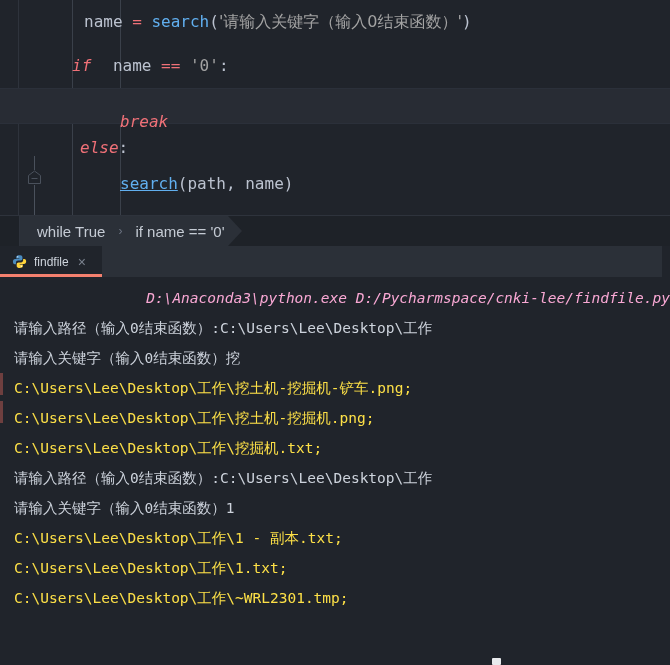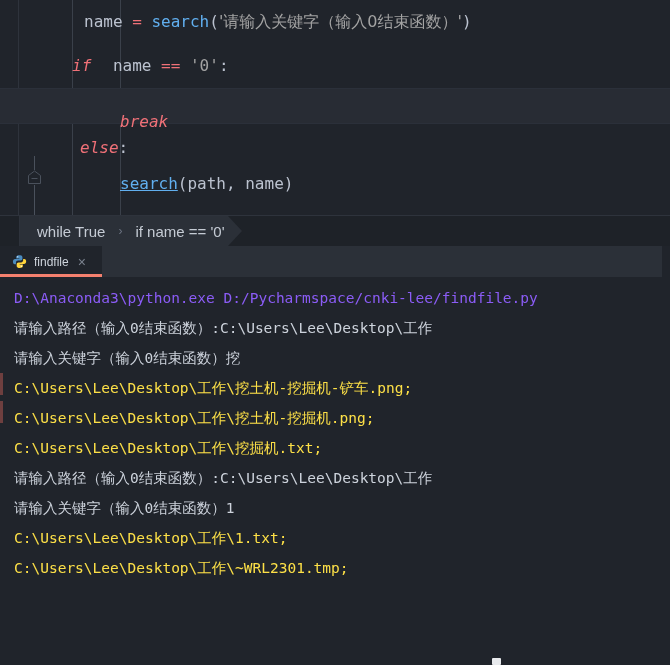--- a/index.html
+++ b/index.html
@@ -214,21 +214,23 @@
   }
   .con-line {
     height: 30px;
     line-height: 30px;
     font-size: 14.5px;
     white-space: pre;
     color: #C8CDD6;
     letter-spacing: 0;
   }
   .con-cmd {
-    color: #8b5cf6;
+    font-style: italic;
+    color: #f9a8d4;
+    text-align: right;
   }
   .con-prompt { color: #CDD3DC; }
   .con-path   { color: #fde047; }
 
   .mouse-cursor {
     position: absolute;
     left: 492px;
     top: 658px;
     width: 9px;
     height: 7px;
@@ -308,19 +310,20 @@
     </div>
     <div class="console-lines" id="console-lines">
         <div class="con-line con-cmd">D:\Anaconda3\python.exe D:/Pycharmspace/cnki-lee/findfile.py</div>
         <div class="con-line con-prompt">请输入路径（输入0结束函数）:C:\Users\Lee\Desktop\工作</div>
         <div class="con-line con-prompt">请输入关键字（输入0结束函数）挖</div>
         <div class="con-line con-path">C:\Users\Lee\Desktop\工作\挖土机-挖掘机-铲车.png;</div>
         <div class="con-line con-path">C:\Users\Lee\Desktop\工作\挖土机-挖掘机.png;</div>
         <div class="con-line con-path">C:\Users\Lee\Desktop\工作\挖掘机.txt;</div>
         <div class="con-line con-prompt">请输入路径（输入0结束函数）:C:\Users\Lee\Desktop\工作</div>
         <div class="con-line con-prompt">请输入关键字（输入0结束函数）1</div>
+        <div class="con-line con-path">C:\Users\Lee\Desktop\工作\1 - 副本.txt;</div>
         <div class="con-line con-path">C:\Users\Lee\Desktop\工作\1.txt;</div>
         <div class="con-line con-path">C:\Users\Lee\Desktop\工作\~WRL2301.tmp;</div>
       </div>
   </div>
 
   <div class="mouse-cursor"></div>
 </div>
 
 </body></html>

